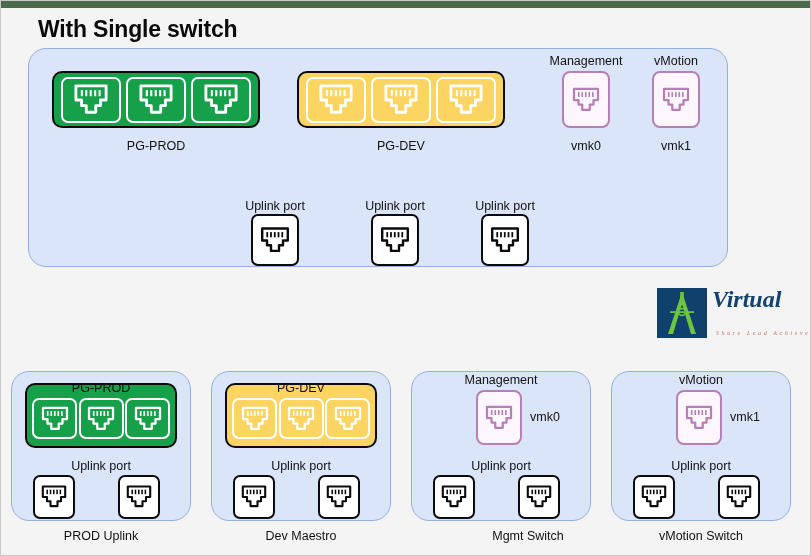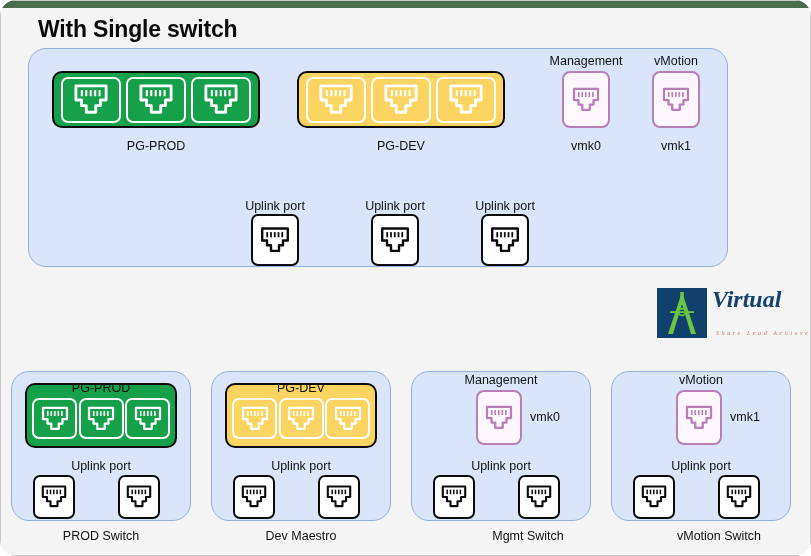--- a/index.html
+++ b/index.html
@@ -10,21 +10,20 @@
   body {
     font-family: "Liberation Sans", sans-serif;
   }
   #canvas {
     position: relative;
     width: 811px;
     height: 556px;
     background: #f4f4f4;
     overflow: hidden;
     box-sizing: border-box;
-    border-radius: 16px;
   }
   
   #frame {
     position: absolute;
     left: 0; top: 0;
     width: 811px; height: 556px;
     box-sizing: border-box;
     border: 1px solid #c8c8c8;
     pointer-events: none;
   }
@@ -359,21 +358,21 @@
   <div class="port onwhite sm" style="position:absolute; left:118px; top:475px; width:42px; height:44px;">
       <svg width="28" height="26" viewBox="0 0 40 36" aria-hidden="true">
         <path d="M4 3 H36 V18 H30 V24 H25 V31 H15 V24 H10 V18 H4 Z" fill="none" stroke="#0b0b0b" stroke-width="3" stroke-linejoin="round"></path>
         <rect x="9.2" y="7.5" width="2.2" height="6.5" fill="#0b0b0b"></rect>
         <rect x="13.899999999999999" y="7.5" width="2.2" height="6.5" fill="#0b0b0b"></rect>
         <rect x="18.6" y="7.5" width="2.2" height="6.5" fill="#0b0b0b"></rect>
         <rect x="23.3" y="7.5" width="2.2" height="6.5" fill="#0b0b0b"></rect>
         <rect x="28" y="7.5" width="2.2" height="6.5" fill="#0b0b0b"></rect>
       </svg>
     </div>
-  <div class="lbl c" style="left:101px; top:529px;">PROD Switch</div>
+  <div class="lbl c" style="left:101px; top:529px;">PROD Uplink</div>
 
   <div class="vswitch" style="left:211px; top:371px; width:180px; height:150px;"></div>
   <div class="pgroup yellow" id="pg-dev-bot" style="left:225px; top:383px; width:152px; height:65px; padding:0 5px; align-items:flex-end;">
       <div class="port oncolor" style="width: 45px; height: 41px; margin-bottom: 7px;">
         <svg width="30" height="28" viewBox="0 0 40 36" aria-hidden="true">
           <path d="M4 3 H36 V18 H30 V24 H25 V31 H15 V24 H10 V18 H4 Z" fill="none" stroke="#ffffff" stroke-width="3" stroke-linejoin="round"></path>
           <rect x="9.2" y="7.5" width="2.2" height="6.5" fill="#ffffff"></rect>
           <rect x="13.899999999999999" y="7.5" width="2.2" height="6.5" fill="#ffffff"></rect>
           <rect x="18.6" y="7.5" width="2.2" height="6.5" fill="#ffffff"></rect>
           <rect x="23.3" y="7.5" width="2.2" height="6.5" fill="#ffffff"></rect>
@@ -488,15 +487,15 @@
   <div class="port onwhite sm" style="position:absolute; left:718px; top:475px; width:42px; height:44px;">
       <svg width="28" height="26" viewBox="0 0 40 36" aria-hidden="true">
         <path d="M4 3 H36 V18 H30 V24 H25 V31 H15 V24 H10 V18 H4 Z" fill="none" stroke="#0b0b0b" stroke-width="3" stroke-linejoin="round"></path>
         <rect x="9.2" y="7.5" width="2.2" height="6.5" fill="#0b0b0b"></rect>
         <rect x="13.899999999999999" y="7.5" width="2.2" height="6.5" fill="#0b0b0b"></rect>
         <rect x="18.6" y="7.5" width="2.2" height="6.5" fill="#0b0b0b"></rect>
         <rect x="23.3" y="7.5" width="2.2" height="6.5" fill="#0b0b0b"></rect>
         <rect x="28" y="7.5" width="2.2" height="6.5" fill="#0b0b0b"></rect>
       </svg>
     </div>
-  <div class="lbl c" style="left:701px; top:529px;margin-left:18px;">vMotion Switch</div>
+  <div class="lbl c" style="left:701px; top:529px;">vMotion Switch</div>
 
 </div>
 
 </body></html>

